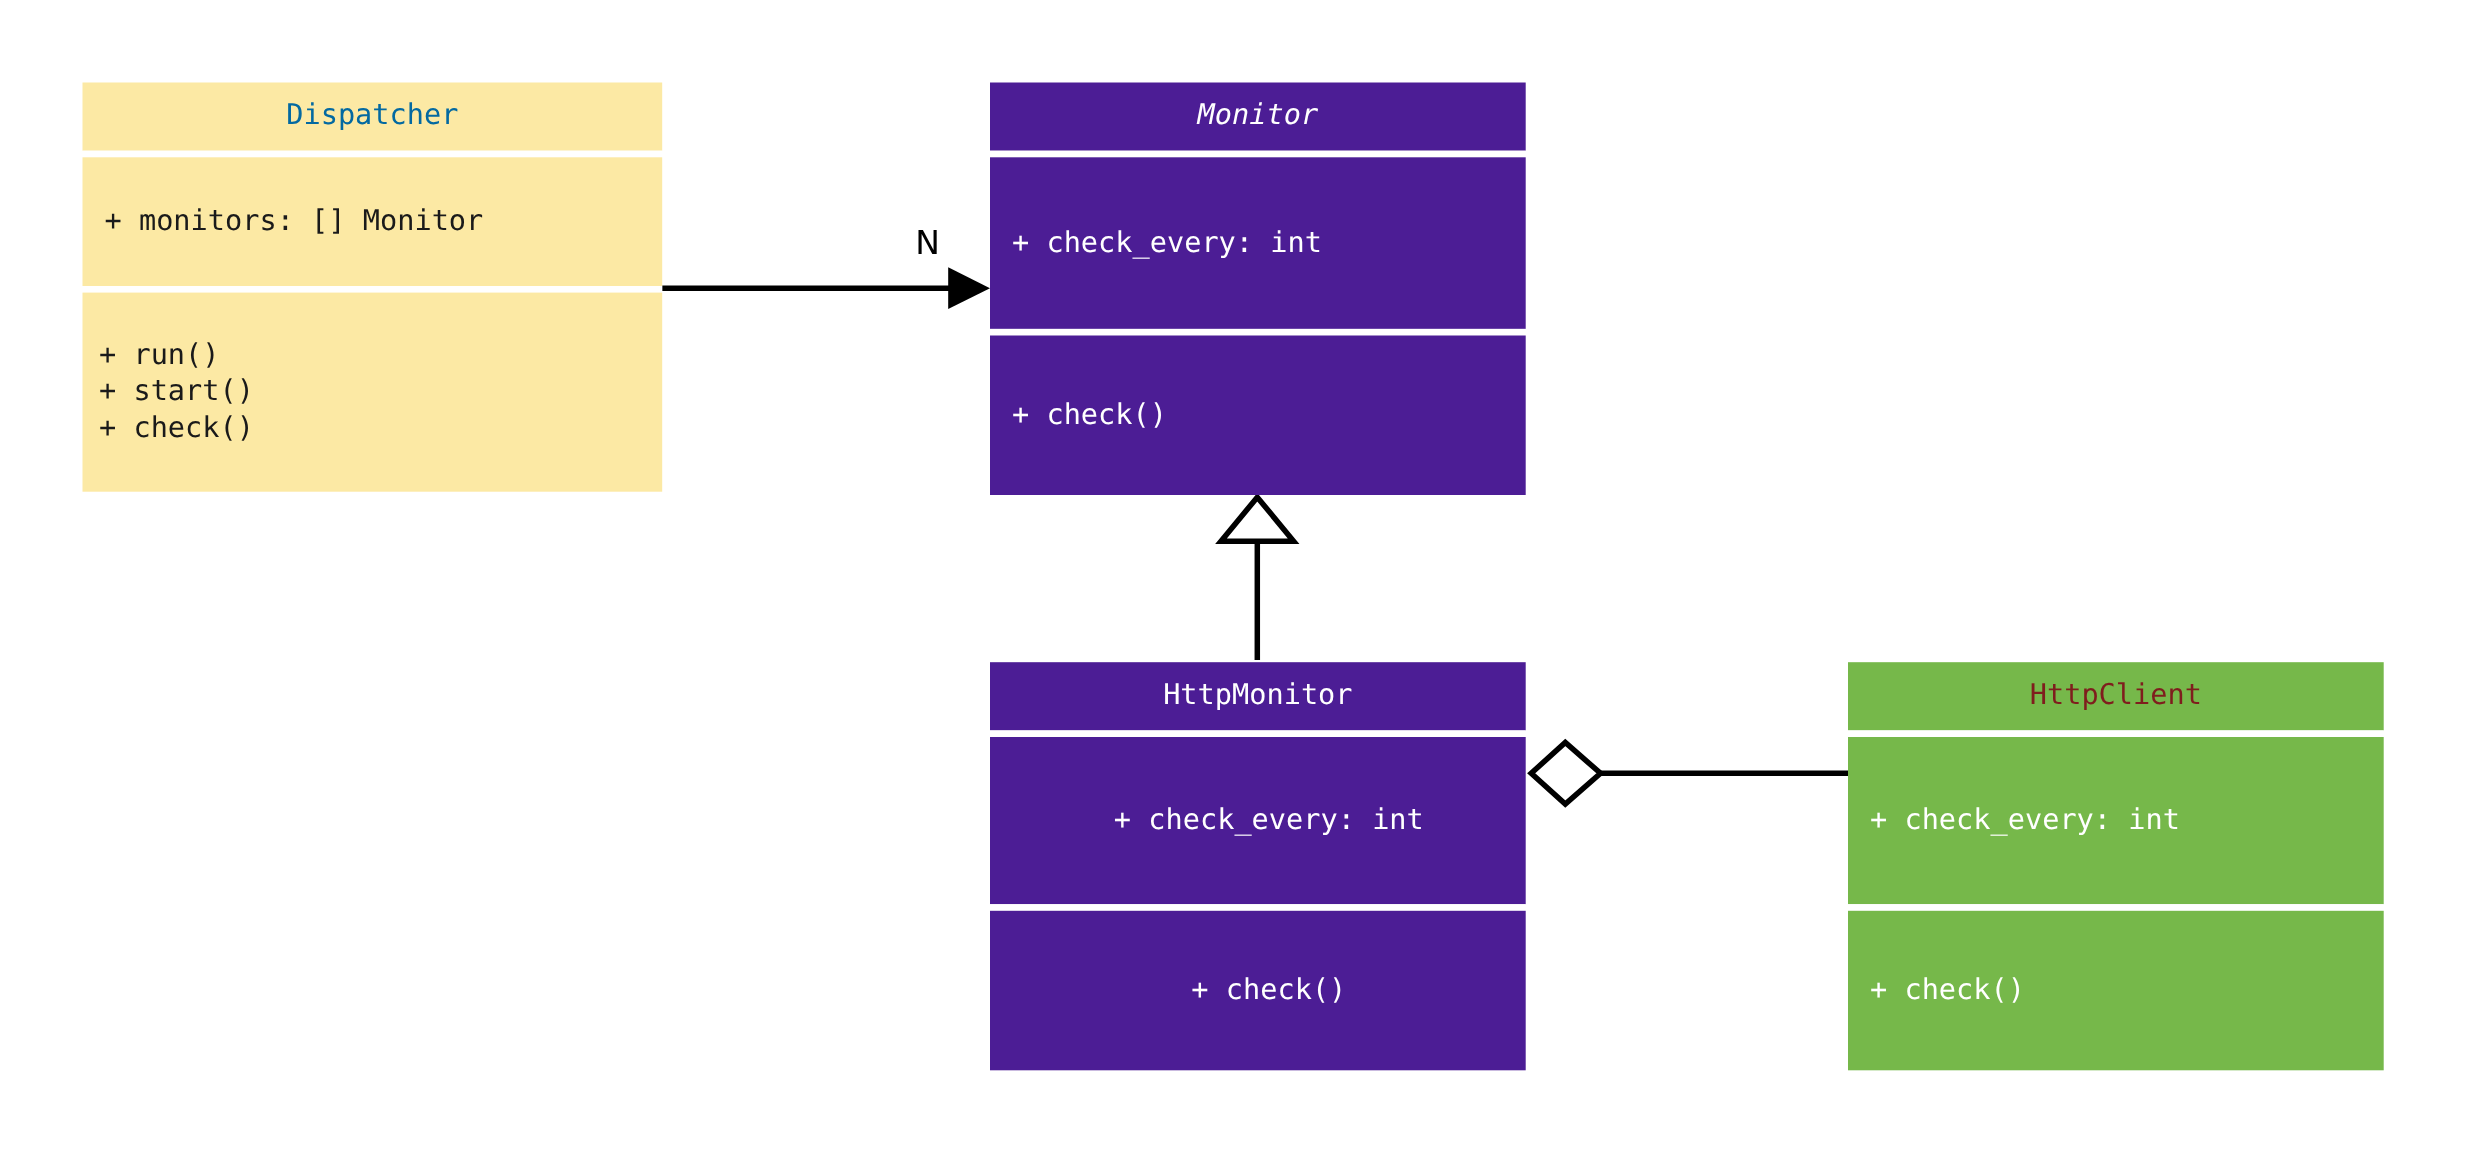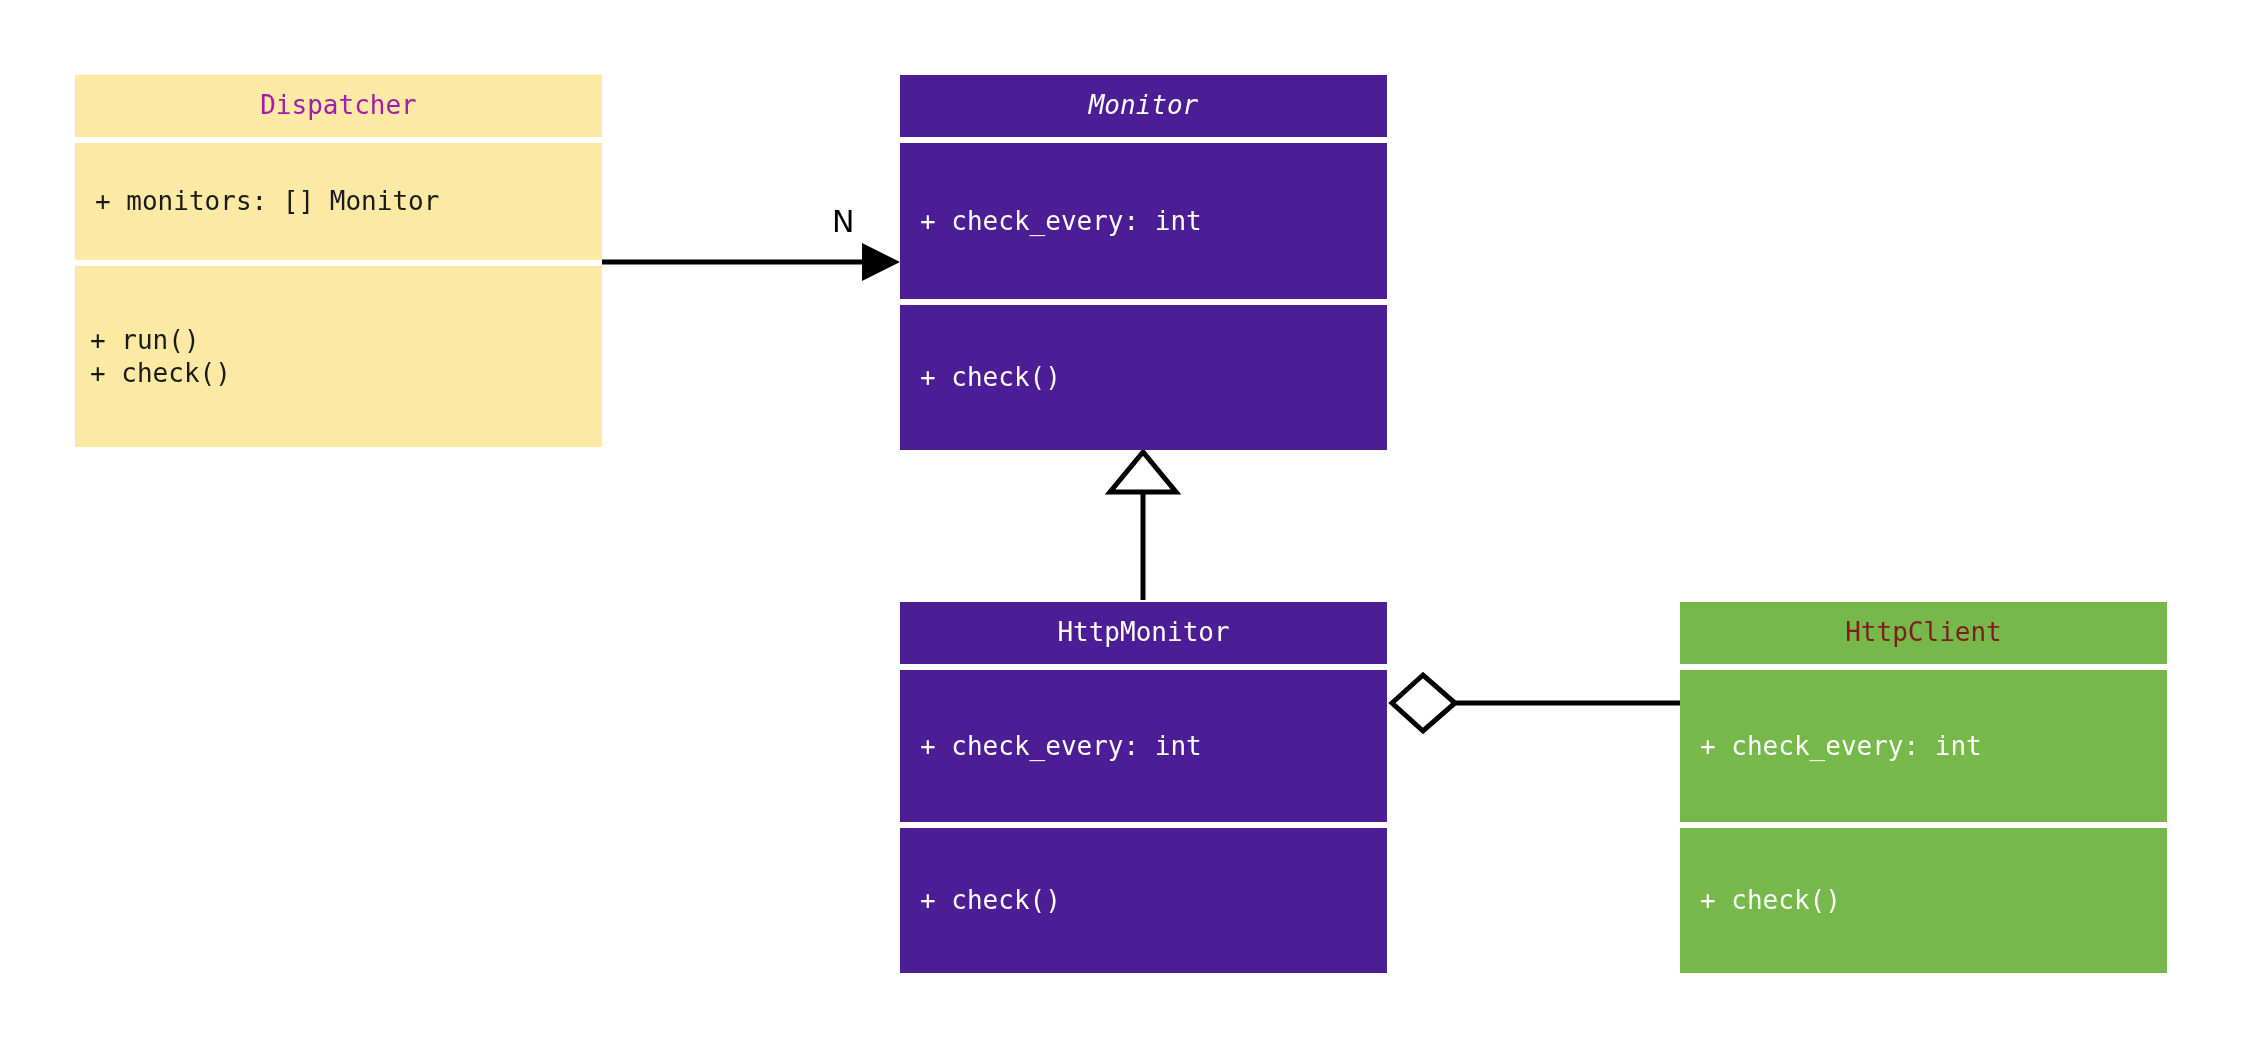--- a/index.html
+++ b/index.html
@@ -60,21 +60,21 @@
   }
   
   .uml-gap {
     height: 6px;
     background: #ffffff;
     flex: 0 0 auto;
   }
 
   
   .theme-yellow .uml-compartment { background: #fce9a4; }
-  .theme-yellow .uml-title { color: #a21caf; }
+  .theme-yellow .uml-title { color: #0369a1; }
   .theme-yellow .uml-member { color: #1a1a1a; }
   
   .theme-blue .uml-compartment { background: #4c1d95; }
   .theme-blue .uml-title { color: #ffffff; }
   .theme-blue .uml-member { color: #ffffff; }
   
   .theme-green .uml-compartment { background: #76b84a; }
   .theme-green .uml-title { color: #7f1d1d; }
   .theme-green .uml-member { color: #ffffff; }
 
@@ -128,20 +128,21 @@
     <div class="uml-gap"></div>
 
     <div class="uml-compartment uml-members" style="height:117px;">
       <span class="uml-member">+ monitors: [] Monitor</span>
     </div>
 
     <div class="uml-gap"></div>
 
     <div class="uml-compartment uml-members" style="flex:1 1 auto;padding-left:15px;">
       <span class="uml-member">+ run()</span>
+      <span class="uml-member">+ start()</span>
       <span class="uml-member">+ check()</span>
     </div>
   </div>
 
   <div class="uml-class theme-blue" style="left:900px; top:75px; width:487px; height:375px;">
 
     <div class="uml-compartment uml-title-compartment" style="height:62px;">
       <span class="uml-title abstract">Monitor</span>
     </div>
 
@@ -151,21 +152,21 @@
       <span class="uml-member">+ check_every: int</span>
     </div>
 
     <div class="uml-gap"></div>
 
     <div class="uml-compartment uml-members" style="flex:1 1 auto;">
       <span class="uml-member">+ check()</span>
     </div>
   </div>
 
-  <div class="uml-class theme-blue" style="left:900px; top:602px; width:487px; height:371px;">
+  <div class="uml-class theme-blue" style="left:900px; top:602px; width:487px; height:371px;text-align:center;">
 
     <div class="uml-compartment uml-title-compartment" style="height:62px;">
       <span class="uml-title">HttpMonitor</span>
     </div>
 
     <div class="uml-gap"></div>
 
     <div class="uml-compartment uml-members" style="height:152px;">
       <span class="uml-member">+ check_every: int</span>
     </div>

